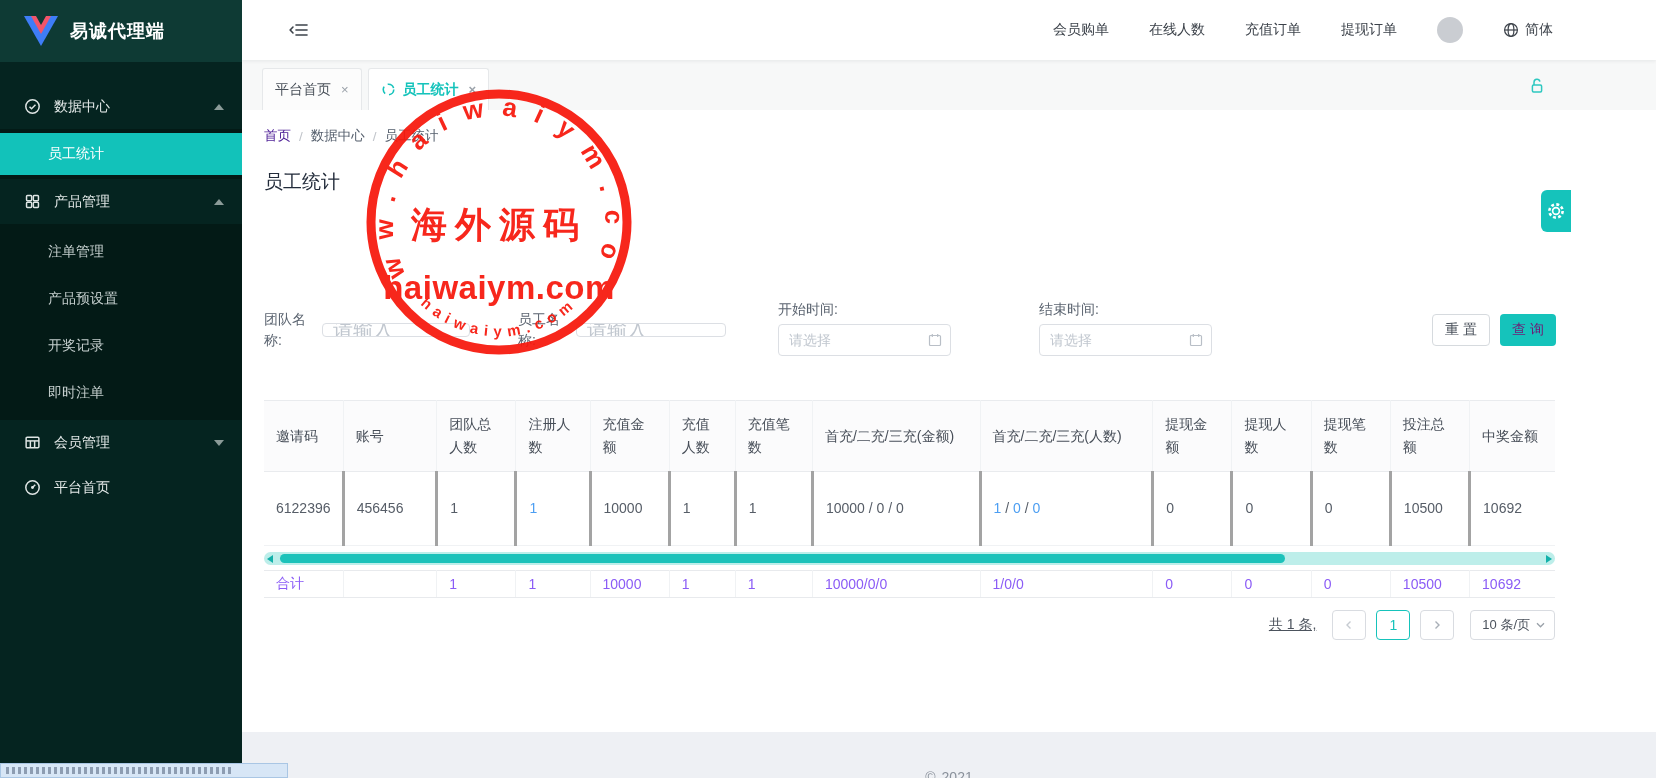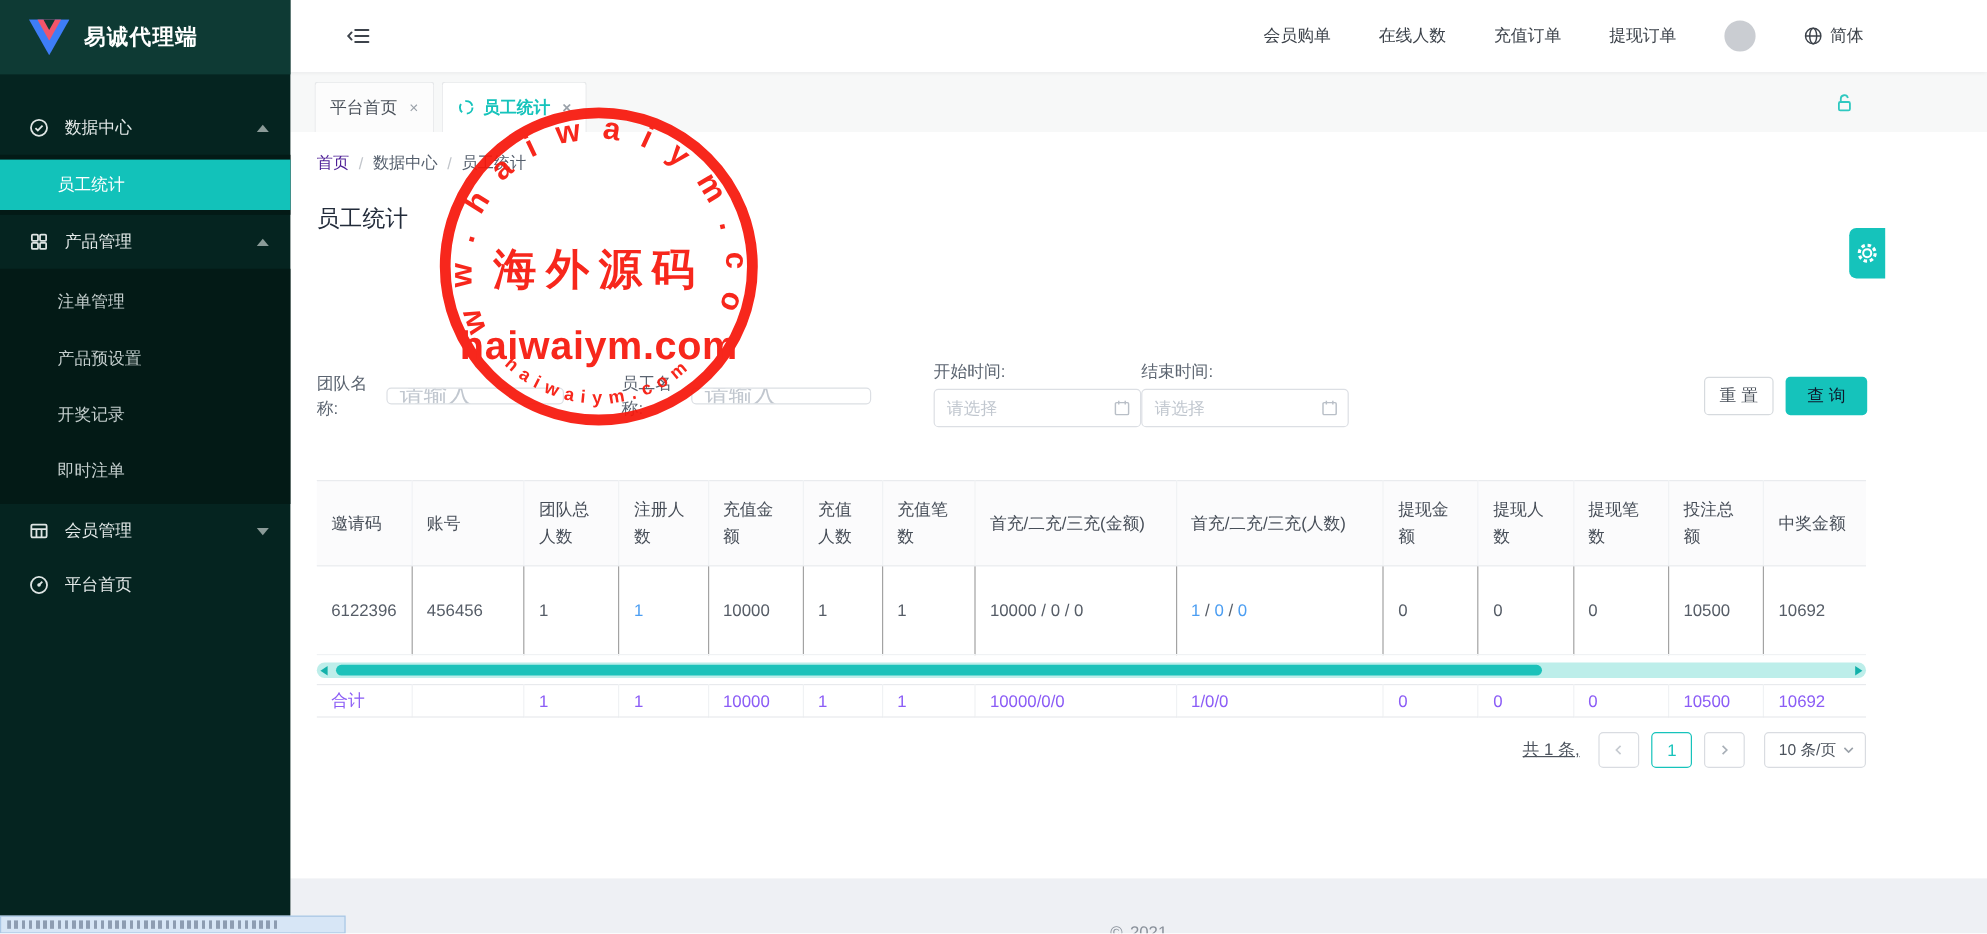--- a/index.html
+++ b/index.html
@@ -52,28 +52,28 @@
   .flabel { width:58px; font-size:14px; color:#5b6470; line-height:1.45; }
   .txt-input { width:148px; height:14px; border:1px solid #dcdfe4; border-radius:4px; padding:0 10px; font-size:20px; color:#444; outline:none; font-family:inherit; }
   .txt-input::placeholder, .date-ipt::placeholder { color:#c1c7cf; }
   .fgroup-col { display:flex; flex-direction:column; }
   .flabel-top { font-size:14px; color:#5b6470; margin-bottom:5px; }
   .date-wrap { position:relative; width:173px; }
   .date-ipt { width:173px; height:32px; border:1px solid #dcdfe4; border-radius:4px; padding:0 30px 0 10px; font-size:14px; outline:none; font-family:inherit; }
   .cal-ico { position:absolute; right:9px; top:9px; }
   .btns { margin-left:auto; display:flex; gap:10px; margin-bottom:10px; }
   .btn-reset { width:58px; height:32px; border:1px solid #d6dade; border-radius:4px; background:#fff; color:#49505a; font-size:14px; letter-spacing:4px; padding-left:4px; display:flex; align-items:center; justify-content:center; cursor:pointer; }
-  .btn-query { width:68px; height:32px; border:none; border-radius:4px; background:#15c3bb; color:#0f172a; font-size:14px; letter-spacing:4px; padding-left:4px; display:flex; align-items:center; justify-content:center; cursor:pointer; }
+  .btn-query { width:56px; height:32px; border:none; border-radius:4px; background:#15c3bb; color:#701a75; font-size:14px; letter-spacing:4px; padding-left:4px; display:flex; align-items:center; justify-content:center; cursor:pointer; }
 
   
   .tbl-wrap { margin-top:44px; }
   table.tbl { border-collapse:collapse; table-layout:fixed; width:1291px; }
   .tbl th { background:#fbfbfc; border-top:1px solid #e9ebee; border-bottom:1px solid #e9ebee; border-right:1px solid #f0f2f4; padding:12px 12px; font-weight:500; color:#474e58; font-size:14px; text-align:left; line-height:1.65; vertical-align:middle; }
   .tbl th:last-child { border-right:none; }
-  .tbl td { border-right:1px solid #a3a3a3; border-bottom:1px solid #f0f2f4; padding:10px 12px; color:#565d67; font-size:14px; height:74px; line-height:1.65; vertical-align:middle; background:#fff; }
+  .tbl td { border-right:3px solid #a3a3a3; border-bottom:1px solid #f0f2f4; padding:10px 12px; color:#565d67; font-size:14px; height:74px; line-height:1.65; vertical-align:middle; background:#fff; }
   .tbl td:last-child { border-right:none; }
   .cell-link { color:#4c9ef2; cursor:pointer; }
 
   .hscroll { width:1291px; height:13px; background:#bdeeea; border-radius:7px; margin-top:6px; position:relative; }
   .hs-thumb { position:absolute; left:16px; top:2px; height:9px; width:1005px; background:#1cc2ba; border-radius:5px; cursor:pointer; }
   .hs-left { position:absolute; left:3px; top:2.5px; width:0; height:0; border-top:4px solid transparent; border-bottom:4px solid transparent; border-right:6px solid #12b1aa; cursor:pointer; }
   .hs-right { position:absolute; right:3px; top:2.5px; width:0; height:0; border-top:4px solid transparent; border-bottom:4px solid transparent; border-left:6px solid #12b1aa; cursor:pointer; }
 
   table.sum-tbl { border-collapse:collapse; table-layout:fixed; width:1291px; margin-top:5px; }
   .sum-tbl td { border-top:1px solid #e8eaed; border-bottom:1px solid #e8eaed; border-right:1px solid #f0f2f4; padding:4px 12px; height:26px; color:#8b5cf6; font-size:14px; background:#fff; }
@@ -246,21 +246,21 @@
           <div class="flabel-top">开始时间:</div>
           <div class="date-wrap">
             <input class="date-ipt" placeholder="请选择" style="">
             <svg class="cal-ico" width="14" height="14" viewBox="0 0 14 14" fill="none" stroke="#b9bfc7" stroke-width="1.2">
                 <rect x="1.5" y="2.5" width="11" height="10" rx="1"></rect>
                 <line x1="4.3" y1="1" x2="4.3" y2="4"></line>
                 <line x1="9.7" y1="1" x2="9.7" y2="4"></line>
               </svg>
           </div>
         </div>
-        <div class="fgroup-col" style="">
+        <div class="fgroup-col" style="margin-left:88px;">
           <div class="flabel-top">结束时间:</div>
           <div class="date-wrap">
             <input class="date-ipt" placeholder="请选择" style="">
             <svg class="cal-ico" width="14" height="14" viewBox="0 0 14 14" fill="none" stroke="#b9bfc7" stroke-width="1.2">
                 <rect x="1.5" y="2.5" width="11" height="10" rx="1"></rect>
                 <line x1="4.3" y1="1" x2="4.3" y2="4"></line>
                 <line x1="9.7" y1="1" x2="9.7" y2="4"></line>
               </svg>
           </div>
         </div>

